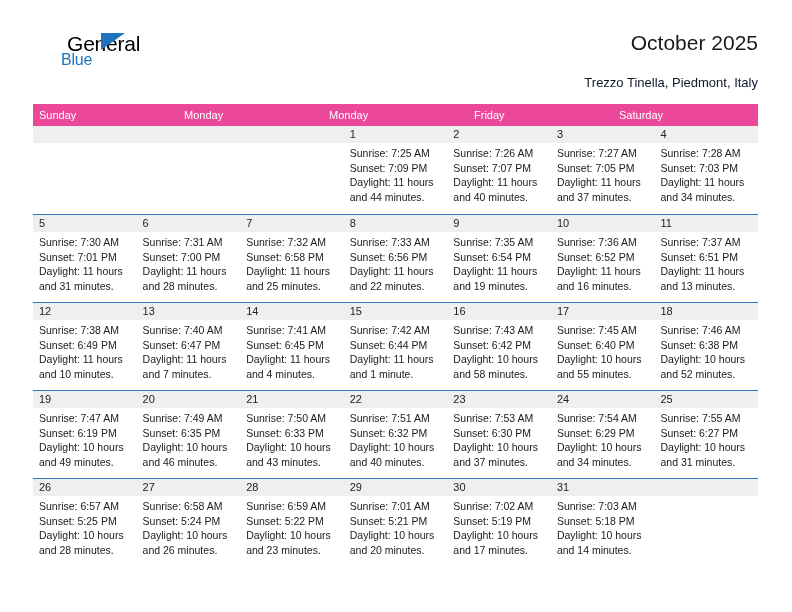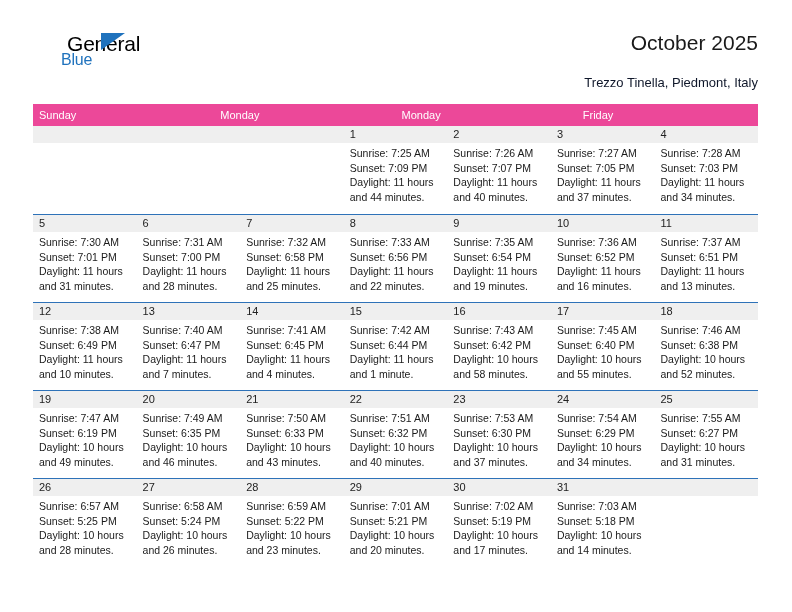--- a/index.html
+++ b/index.html
@@ -164,20 +164,21 @@
       <div class="cal-subtitle">Trezzo Tinella, Piedmont, Italy</div>
     </div>
   </div>
 
   <div class="cal">
     <div class="weekdays">
       <div class="weekday">Sunday</div>
       <div class="weekday">Monday</div>
       <div class="weekday">Monday</div>
       <div class="weekday">Friday</div>
+      <div class="weekday">Saturday</div>
     </div>
     <div id="weeks-container">
         <div class="week first">
           <div class="day empty">
             <div class="day-num"></div>
           </div>
           <div class="day empty">
             <div class="day-num"></div>
           </div>
           <div class="day empty">

